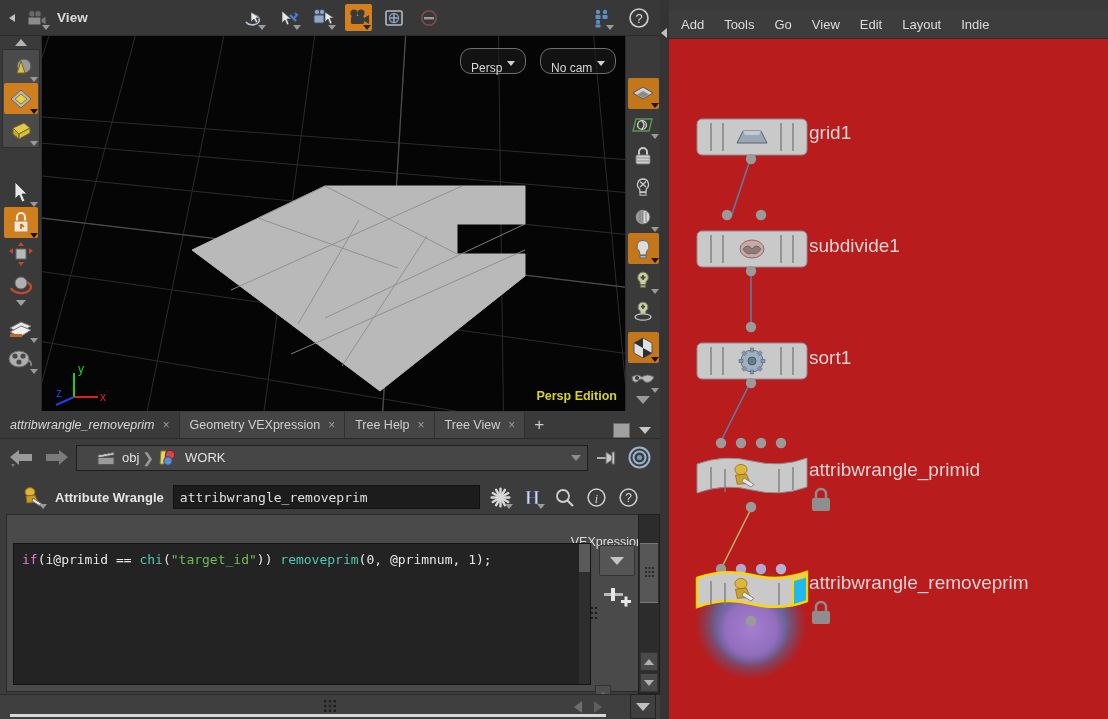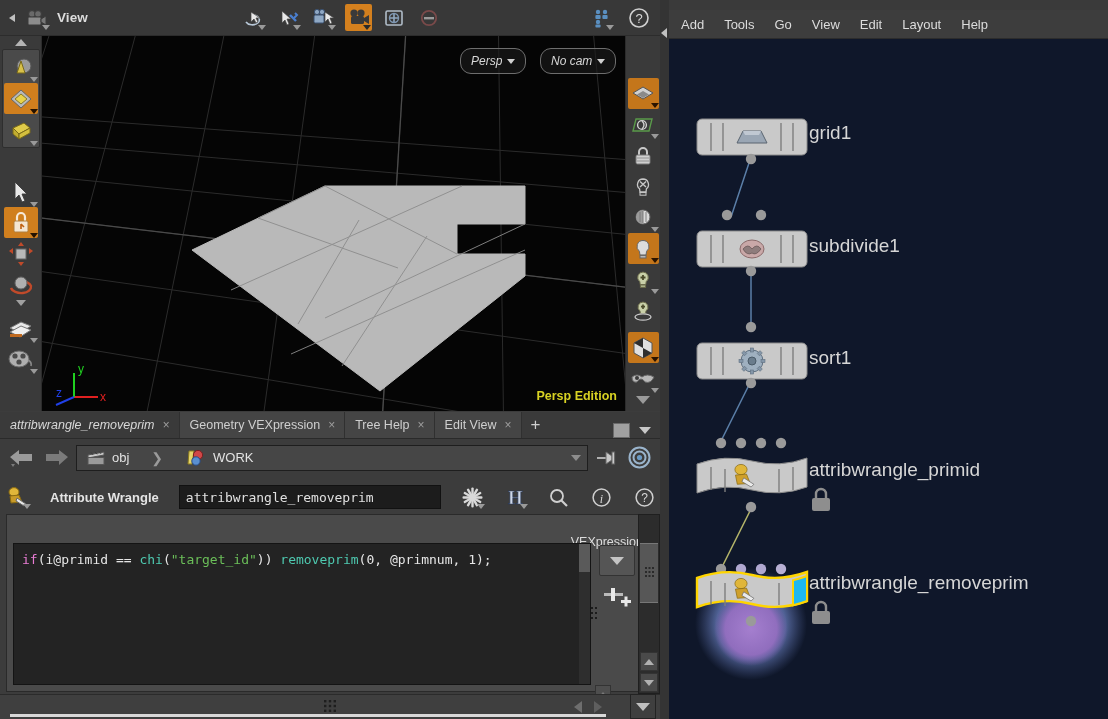--- a/index.html
+++ b/index.html
@@ -82,21 +82,21 @@
   
   #viewport {
     position: absolute; left: 42px; top: 36px; width: 583px; height: 375px;
     background: #050505; overflow: hidden;
   }
   #viewport svg { display: block; }
   .vp-pill {
     position: absolute; height: 22px; border: 1px solid #6e6e6e;
     border-radius: 11px; background: rgba(28,28,28,.62);
     color: #d8d8d8; font-size: 12px;
-    display: flex; align-items: center; gap: 5px; padding: 12px 10px; font-style: italic;
+    display: flex; align-items: flex-start; gap: 5px; padding: 12px 10px;
   }
   .pill-caret {
     width: 0; height: 0;
     border-left: 4px solid transparent; border-right: 4px solid transparent;
     border-top: 5px solid #d0d0d0;
   }
   #indie {
     position: absolute; right: 8px; bottom: 8px;
     color: #d8d223; font-size: 12.5px; font-weight: bold;
   }
@@ -148,35 +148,35 @@
 
   
   #path-bar {
     position: absolute; left: 0; top: 441px; width: 660px; height: 33px;
     display: flex; align-items: center; padding: 0 8px; gap: 6px;
   }
   .navarrow { position: relative; width: 28px; height: 24px; cursor: default; }
   #path-field {
     flex: 1; height: 26px; background: #464646;
     border: 1px solid #1e1e1e;
-    display: flex; align-items: center; padding: 0 10px; gap: 20px;
+    display: flex; align-items: center; padding: 0 20px; gap: 1px;
     position: relative;
   }
   .path-seg { display: flex; align-items: center; gap: 6px; color: #e2e2e2; font-size: 13px; }
   .path-sep { color: #9a9a9a; font-size: 14px; margin: 0 2px; }
   #path-caret {
     position: absolute; right: 6px; width: 0; height: 0;
     border-left: 5px solid transparent; border-right: 5px solid transparent;
     border-top: 6px solid #8d8d8d;
   }
 
   
   #param-header {
     position: absolute; left: 0; top: 482px; width: 660px; height: 30px;
-    display: flex; align-items: center; padding: 0 4px; gap: 20px;
+    display: flex; align-items: center; padding: 0 20px; gap: 9px;
   }
   #op-type-label { color: #e4e4e4; font-size: 13px; font-weight: bold; }
   #op-name-field {
     flex: 1; height: 24px; background: #1c1c1c; border: 1px solid #111;
     color: #e0e0e0; font-size: 13px; display: flex; align-items: center;
     padding: 0 6px; font-family: "DejaVu Sans Mono", monospace;
   }
   .phicon { width: 23px; height: 23px; position: relative;
             display: flex; align-items: center; justify-content: center; cursor: default; }
   .phicon .caret-sm {
@@ -271,21 +271,21 @@
     background: #3a3a3a;
   }
   #net-menu {
     position: absolute; left: 0; top: 10px; width: 439px; height: 29px;
     background: #3d3d3d; border-bottom: 1px solid #2c2c2c;
     display: flex; align-items: center; padding-left: 12px; gap: 20px;
   }
   .netmenu-item { color: #dcdcdc; font-size: 13px; cursor: default; }
   #net-canvas {
     position: absolute; left: 0; top: 39px; width: 439px; height: 680px;
-    background: #0f172a; overflow: hidden;
+    background: #b91c1c; overflow: hidden;
   }
   .node-label {
     position: absolute; color: #d6d6d6; font-size: 19px;
     font-family: "Liberation Sans", sans-serif; white-space: nowrap;
   }
 
   .mono { font-family: "DejaVu Sans Mono", monospace; }
 </style>
 </head>
 <body>
@@ -610,21 +610,21 @@
       </div>
       <div class="ptab">
         <span>Geometry VEXpression</span>
         <span class="x">×</span>
       </div>
       <div class="ptab">
         <span>Tree Help</span>
         <span class="x">×</span>
       </div>
       <div class="ptab">
-        <span>Edit View</span>
+        <span>Tree View</span>
         <span class="x">×</span>
       </div>
       <div id="tab-plus">+</div>
       <div id="tab-right">
         <div class="sqbtn"></div>
         <div class="dncaret"></div>
       </div>
     </div>
 
     <div id="path-bar">
@@ -825,21 +825,21 @@
   <div id="right-pane">
     <div id="net-topstrip"></div>
 
     <div id="net-menu">
       <span class="netmenu-item">Add</span>
       <span class="netmenu-item">Tools</span>
       <span class="netmenu-item">Go</span>
       <span class="netmenu-item">View</span>
       <span class="netmenu-item">Edit</span>
       <span class="netmenu-item">Layout</span>
-      <span class="netmenu-item">Help</span>
+      <span class="netmenu-item">Indie</span>
     </div>
 
     <div id="net-canvas">
       <svg width="439" height="680" viewBox="0 0 439 680">
         <defs>
           <radialGradient id="selGlowOuter" cx="50%" cy="50%" r="50%">
             <stop offset="0%" stop-color="#6a7fb8" stop-opacity="0.95"></stop>
             <stop offset="62%" stop-color="#5b6fa8" stop-opacity="0.85"></stop>
             <stop offset="100%" stop-color="#4c5d90" stop-opacity="0"></stop>
           </radialGradient>

